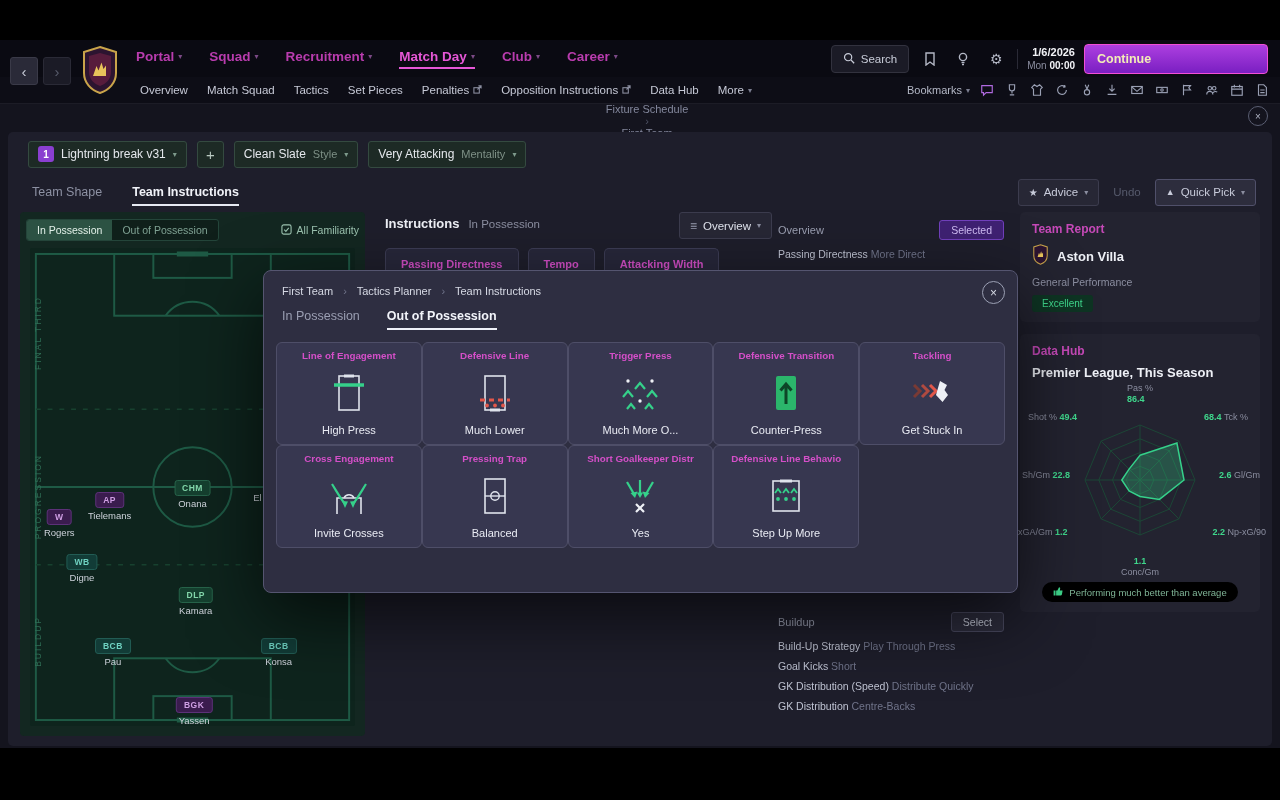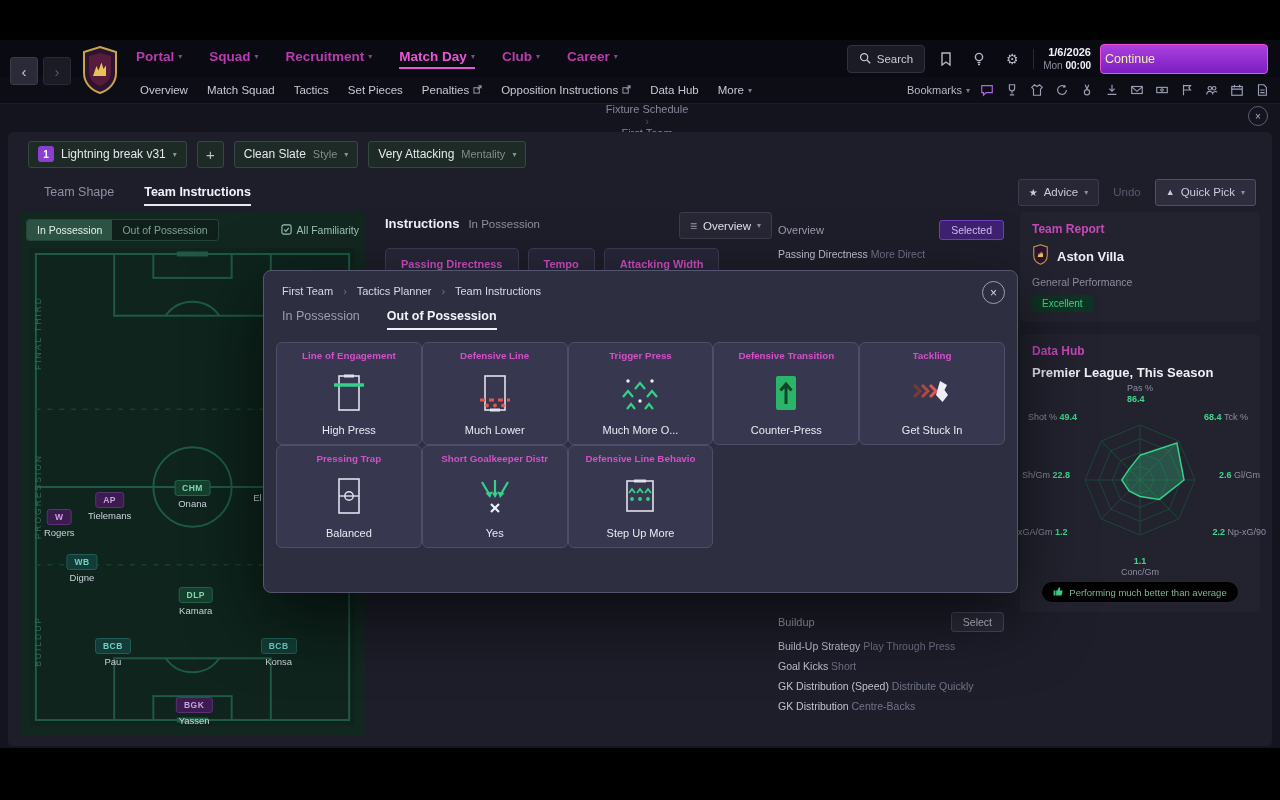--- a/index.html
+++ b/index.html
@@ -25,21 +25,21 @@
   .search-btn{height:26px;display:flex;align-items:center;gap:6px;padding:0 11px;background:#1b1b26;
               border:1px solid #32323e;border-radius:4px;color:#c8ccd8;font-size:11.5px;}
   .tico{width:24px;height:24px;display:flex;align-items:center;justify-content:center;color:#b4b8c6;font-size:14px;}
   .vsep{width:1px;height:20px;background:#2a2a36;}
   .datebox{text-align:right;line-height:1.25;}
   .datebox .d1{font-size:11px;font-weight:bold;color:#f2f3f7;}
   .datebox .d2{font-size:10px;color:#8b8ea0;}
   .datebox .d2 b{color:#f2f3f7;}
   .continue-btn{width:158px;height:28px;border-radius:4px;border:1px solid #f24fd8;
                 background:linear-gradient(180deg,#ad3fe0,#7a1fc2);display:flex;align-items:center;
-                padding:0 4px;color:#f3edb7;font-weight:normal;font-size:12.5px;}
+                padding:0 12px;color:#f3edb7;font-weight:bold;font-size:12.5px;}
 
   
   .subnav{position:absolute;left:0;top:37px;width:100%;height:26px;background:#0d0d16;border-bottom:1px solid #1c1c26;}
   .subnav-items{position:absolute;left:140px;top:0;height:26px;display:flex;gap:19px;align-items:center;}
   .sub-item{font-size:11.5px;color:#c6c9d6;display:flex;align-items:center;gap:4px;}
   .sub-item .chv{font-size:8px;color:#7b7e90;}
   .subnav-right{position:absolute;right:10px;top:0;height:26px;display:flex;align-items:center;gap:9px;}
   .bm-label{font-size:11px;color:#b4b8c6;display:flex;align-items:center;gap:4px;}
   .bico{width:16px;height:16px;display:flex;align-items:center;justify-content:center;}
   .bico svg{stroke:#9aa0b4;fill:none;stroke-width:1.3;}
@@ -60,21 +60,21 @@
   .dd .chv{font-size:8px;color:#7e9a8c;}
   .num-badge{width:16px;height:16px;background:#8a3fd0;border-radius:3px;color:#fff;font-size:10px;font-weight:bold;
              display:flex;align-items:center;justify-content:center;}
   .plus-btn{width:27px;height:27px;background:#1d2a25;border:1px solid #344a40;border-radius:3px;color:#b8c8c0;
             font-size:15px;display:flex;align-items:center;justify-content:center;box-sizing:border-box;}
   .ctl-right{position:absolute;right:16px;top:9px;display:flex;gap:8px;align-items:center;}
   .meterbox{height:24px;display:flex;align-items:center;padding:0 11px;border:1px solid #3c4154;border-radius:3px;
             background:#23232f;font-size:10.5px;color:#c4c8d4;}
   .warn{color:#e8c545;font-size:15px;}
 
-  .tabs-row{position:absolute;left:24px;top:46px;right:16px;height:28px;display:flex;align-items:center;margin-left:12px;}
+  .tabs-row{position:absolute;left:24px;top:46px;right:16px;height:28px;display:flex;align-items:center;}
   .main-tab{font-size:12.5px;color:#8d91a3;margin-right:30px;position:relative;}
   .main-tab.on{color:#f0f2f8;font-weight:bold;}
   .main-tab.on::after{content:'';position:absolute;left:0;right:0;bottom:-7px;height:2px;background:#e6e9f2;}
   .tr-spacer{flex:1;}
   .sbtn{height:25px;display:flex;align-items:center;gap:6px;padding:0 10px;background:#272735;border:1px solid #3c3c4e;
         border-radius:3px;color:#c8cbda;font-size:11.5px;}
   .sbtn .chv{font-size:8px;color:#8b8ea0;}
   .undo{color:#565a6c;font-size:11.5px;margin:0 14px;}
   .qp{border-color:#50506a;background:#2d2d3d;}
 
@@ -691,20 +691,34 @@
                 <path d="M4 14 l6 6 -6 6" stroke="#7a3a34"></path>
                 <path d="M12 14 l6 6 -6 6" stroke="#b04a40"></path>
                 <path d="M20 14 l6 6 -6 6" stroke="#e2574a"></path>
               </g>
               <path d="M30 10 l7 4 -2.5 5 3.5 5 -5.5 7 -6.5 -7 2 -7 z" fill="#eef0f6"></path>
             </svg>
         </div>
         <div class="card-value">Get Stuck In</div>
       </div>
 
+      <div class="card">
+        <div class="card-title">Cross Engagement</div>
+        <div class="card-icon">
+          <svg width="44" height="44" viewBox="0 0 44 44">
+              <path d="M10 40 V24 H34 V40" stroke="#dfe3ec" stroke-width="1.6" fill="none"></path>
+              <path d="M17 24 a5.5 5.5 0 0 1 10 0" stroke="#dfe3ec" stroke-width="1.6" fill="none"></path>
+              <path d="M5 10 C10 18 14 25 18 30" stroke="#35d08a" stroke-width="2.2" fill="none"></path>
+              <polygon points="18,34 15,27 21,27.5" fill="#35d08a"></polygon>
+              <path d="M39 10 C34 18 30 25 26 30" stroke="#35d08a" stroke-width="2.2" fill="none"></path>
+              <polygon points="26,34 23,27.5 29,27" fill="#35d08a"></polygon>
+            </svg>
+        </div>
+        <div class="card-value">Invite Crosses</div>
+      </div>
 
       <div class="card">
         <div class="card-title">Pressing Trap</div>
         <div class="card-icon">
           <svg width="44" height="44" viewBox="0 0 44 44">
               <rect x="12" y="5" width="20" height="34" fill="none" stroke="#dfe3ec" stroke-width="1.6"></rect>
               <line x1="12" y1="22" x2="32" y2="22" stroke="#dfe3ec" stroke-width="1.4"></line>
               <circle cx="22" cy="22" r="4.2" fill="none" stroke="#dfe3ec" stroke-width="1.4"></circle>
             </svg>
         </div>

